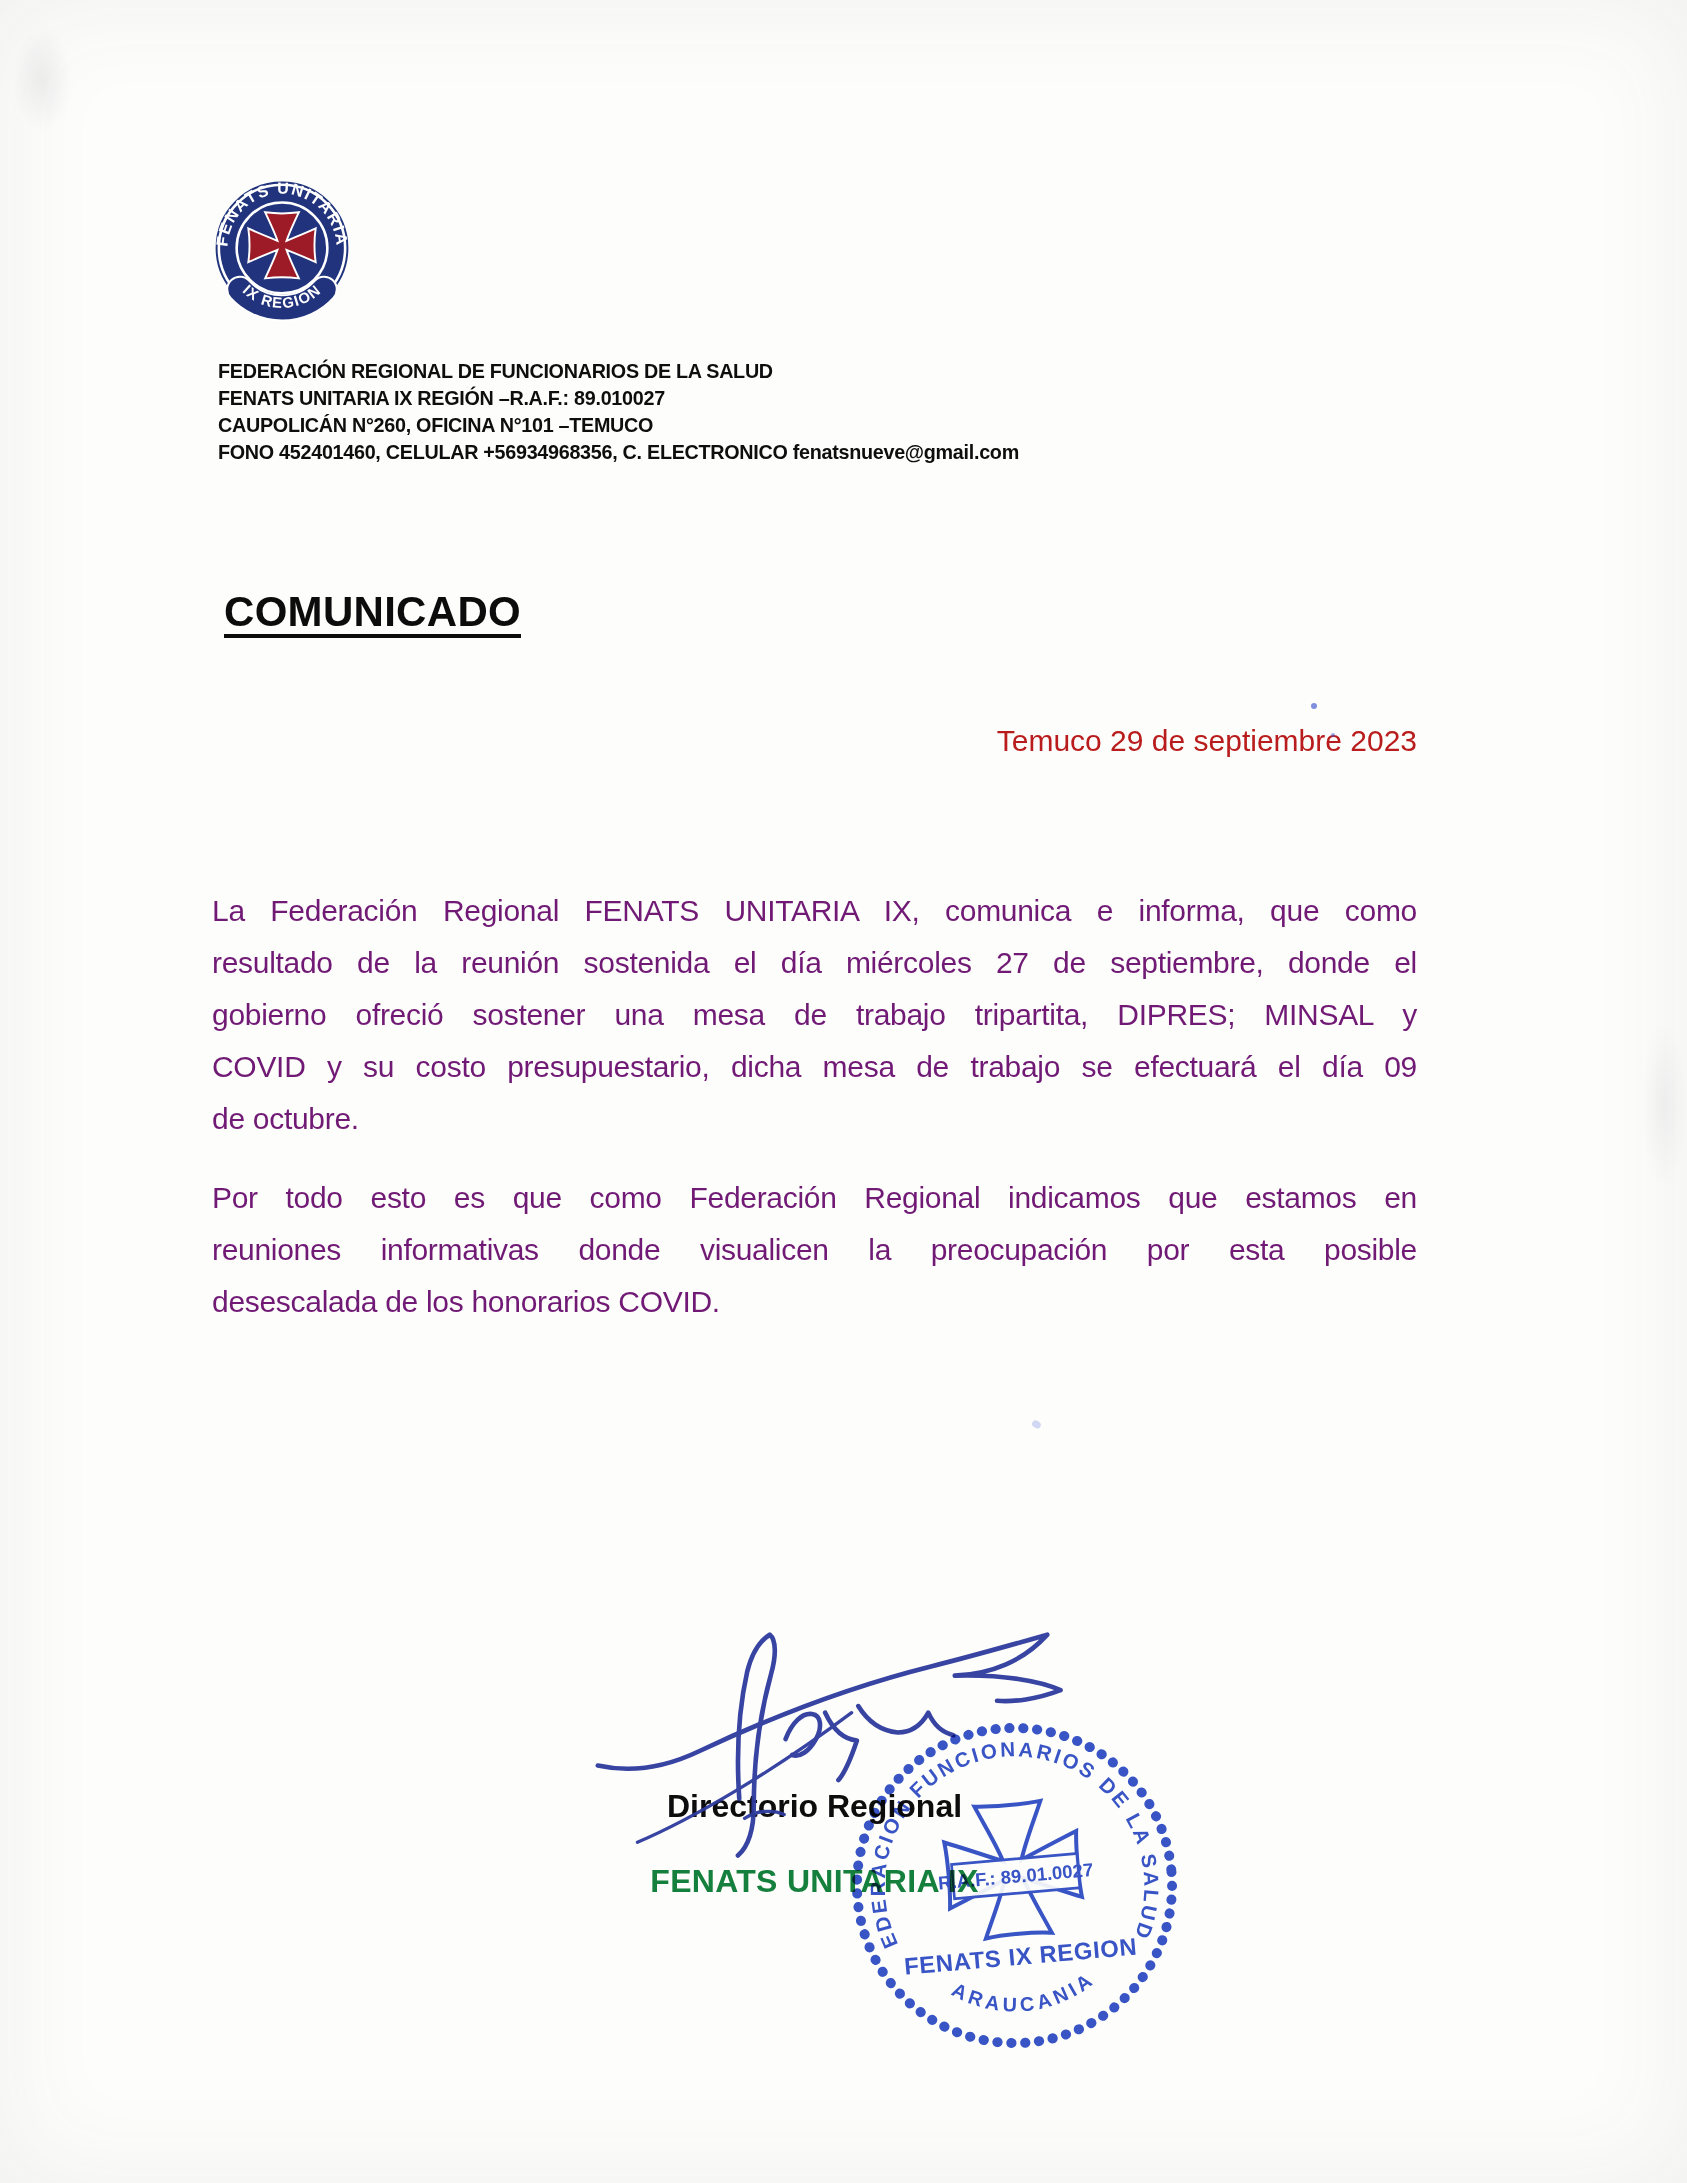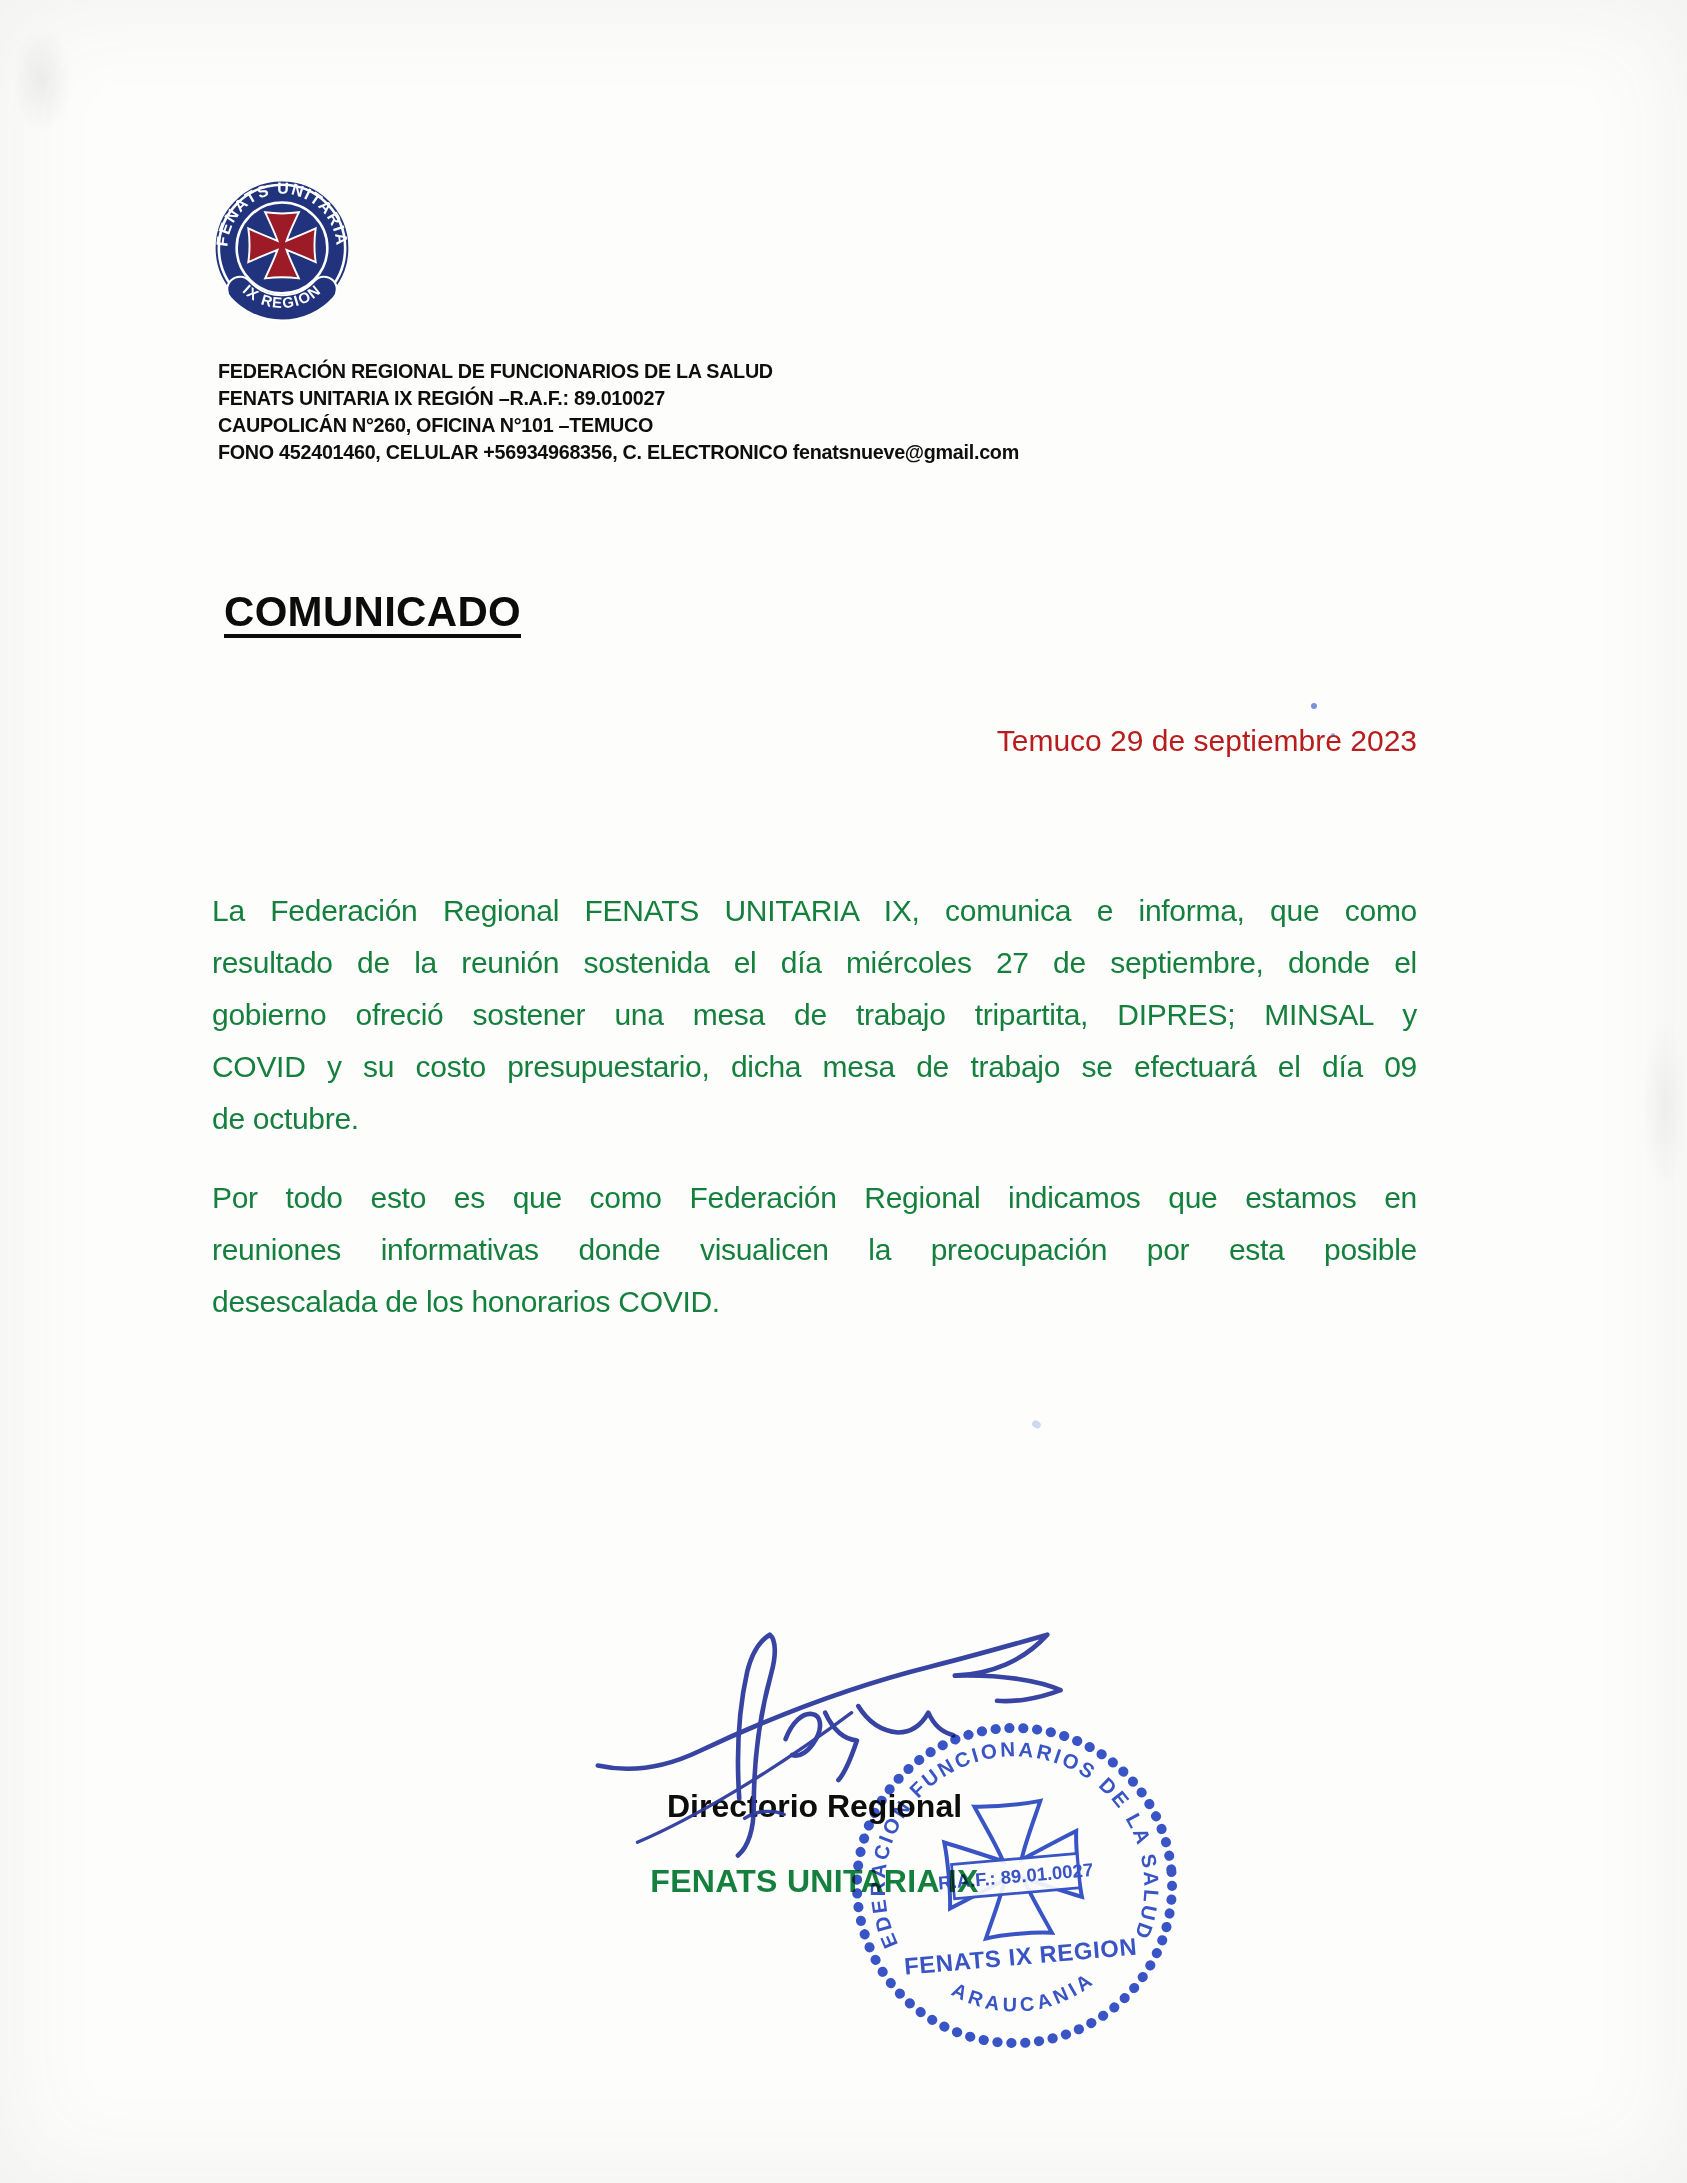--- a/index.html
+++ b/index.html
@@ -33,21 +33,21 @@
   }
 
   .dateline{
     position:absolute;left:212px;top:724px;width:1205px;text-align:right;
     font-size:30px;color:#b91c1c;
   }
 
   .body-text{position:absolute;left:212px;top:885px;width:1205px;}
   .para{margin:0 0 26.5px 0;}
   .line{
-    font-size:30px;line-height:52px;color:#15803d;letter-spacing:-0.3px;
+    font-size:30px;line-height:52px;color:#701a75;letter-spacing:-0.3px;
     text-align:justify;text-align-last:justify;white-space:nowrap;
   }
   .line.last{text-align-last:left;}
 
   .sig-svg{position:absolute;left:574px;top:1600px;width:509px;height:265px;z-index:3;}
   .sig-caption-1{
     position:absolute;left:212px;top:1788px;width:1205px;text-align:center;z-index:2;
     font-size:32px;font-weight:bold;color:#0d0d0d;
   }
   .sig-caption-2{

